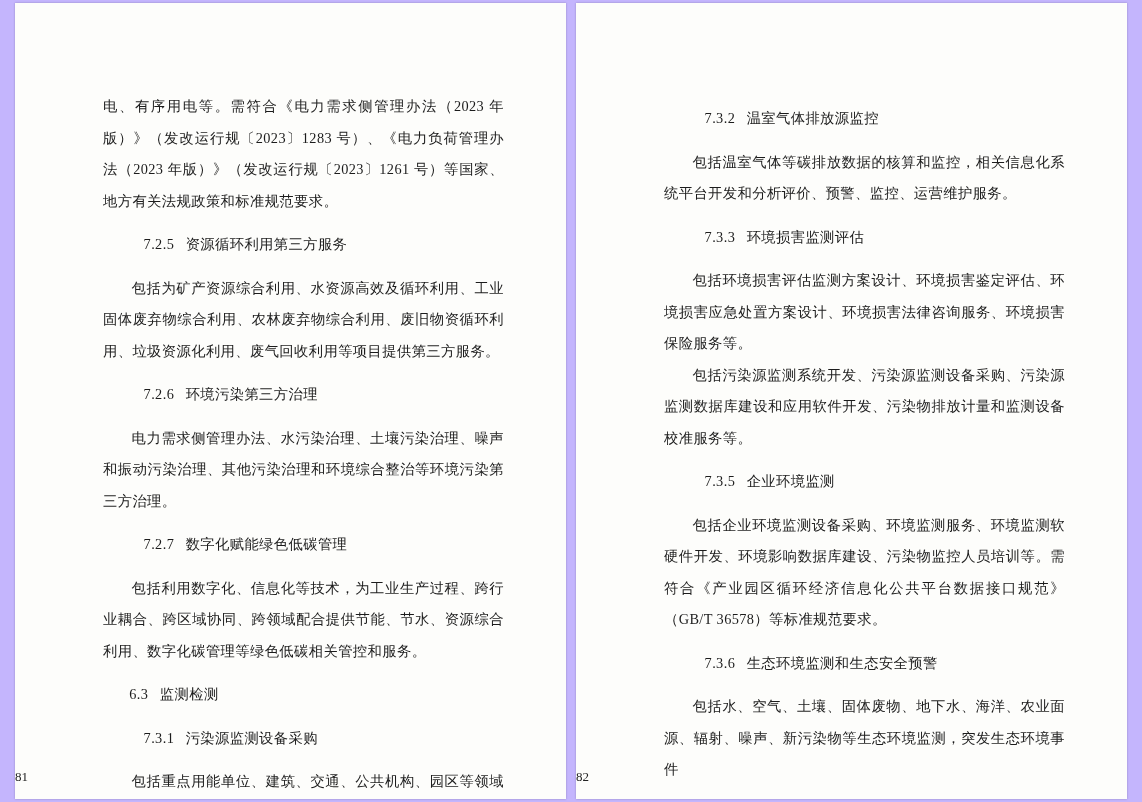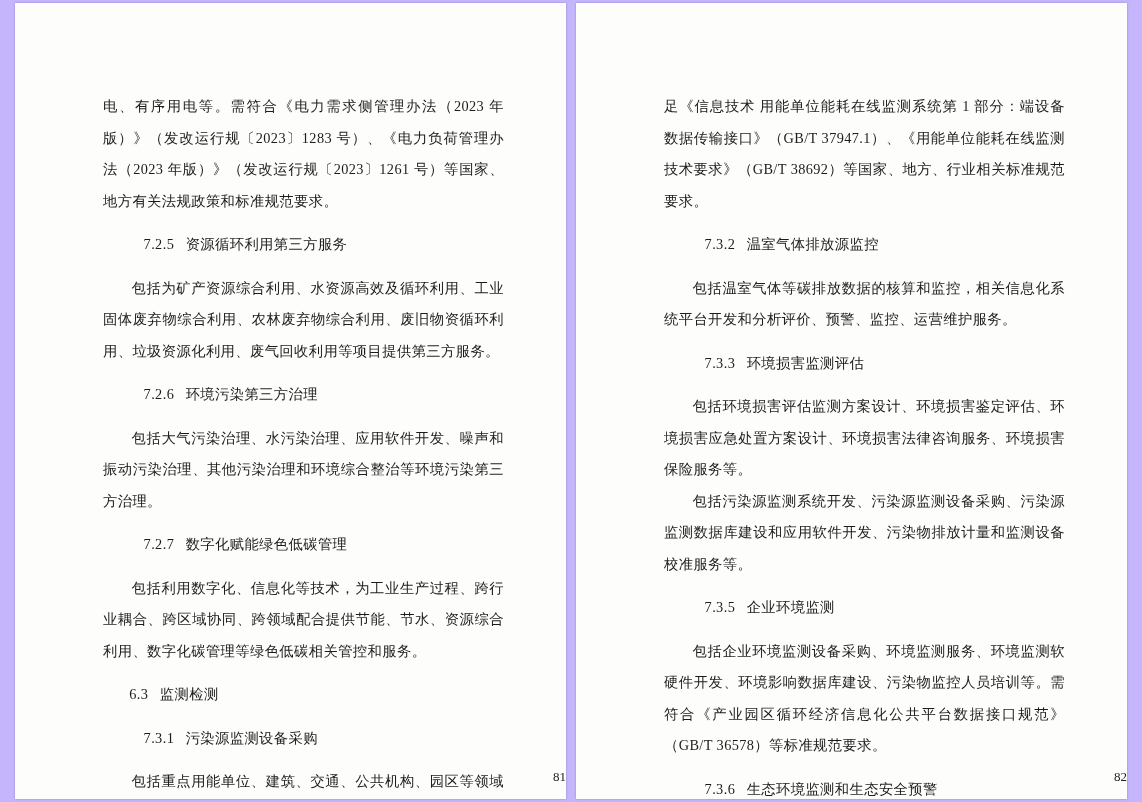--- a/index.html
+++ b/index.html
@@ -63,50 +63,49 @@
     text-indent: 1em;
   }
   .heading .num {
     margin-right: 0.8em;
   }
   .pagenum {
     position: absolute;
     bottom: 14px;
     left: 0;
     right: 0;
-    text-align: right;
+    text-align: left;
     font-size: 13px;
     color: #222;
     font-family: "Liberation Serif", serif;
   }
 </style>
 </head>
 <body>
 
 <div class="viewer">
 
   <div class="page">
     <div class="page-inner">
       <p class="para">电、有序用电等。需符合《电力需求侧管理办法（2023 年版）》（发改运行规〔2023〕1283 号）、《电力负荷管理办法（2023 年版）》（发改运行规〔2023〕1261 号）等国家、地方有关法规政策和标准规范要求。</p>
       <p class="heading lvl3"><span class="num">7.2.5</span><span>资源循环利用第三方服务</span></p>
       <p class="para indent">包括为矿产资源综合利用、水资源高效及循环利用、工业固体废弃物综合利用、农林废弃物综合利用、废旧物资循环利用、垃圾资源化利用、废气回收利用等项目提供第三方服务。</p>
       <p class="heading lvl3"><span class="num">7.2.6</span><span>环境污染第三方治理</span></p>
-      <p class="para indent">包括大气污染治理、水污染治理、应用软件开发、噪声和振动污染治理、其他污染治理和环境综合整治等环境污染第三方治理。</p>
+      <p class="para indent">电力需求侧管理办法、水污染治理、土壤污染治理、噪声和振动污染治理、其他污染治理和环境综合整治等环境污染第三方治理。</p>
       <p class="heading lvl3"><span class="num">7.2.7</span><span>数字化赋能绿色低碳管理</span></p>
       <p class="para indent">包括利用数字化、信息化等技术，为工业生产过程、跨行业耦合、跨区域协同、跨领域配合提供节能、节水、资源综合利用、数字化碳管理等绿色低碳相关管控和服务。</p>
       <p class="heading lvl2"><span class="num">6.3</span><span>监测检测</span></p>
       <p class="heading lvl3"><span class="num">7.3.1</span><span>污染源监测设备采购</span></p>
       <p class="para indent">包括重点用能单位、建筑、交通、公共机构、园区等领域能耗监测、能源管控、碳排放管理等系统建设，包含相关系统设计、应用软件开发、采集传输设备研发应用、控制系统研发应用、计量仪器研发应用、设备校准、运营维护等。相关系统需满</p>
     </div>
     <div class="pagenum">81</div>
   </div>
 
   <div class="page">
     <div class="page-inner">
-      <p class="para">足《信息技术 用能单位能耗在线监测系统第 1 部分：端设备数据传输接口》（GB/T 37947.1）、《用能单位能耗在线监测技术要求》（GB/T 38692）等国家、地方、行业相关标准规范要求。</p>
       <p class="heading lvl3"><span class="num">7.3.2</span><span>温室气体排放源监控</span></p>
       <p class="para indent">包括温室气体等碳排放数据的核算和监控，相关信息化系统平台开发和分析评价、预警、监控、运营维护服务。</p>
       <p class="heading lvl3"><span class="num">7.3.3</span><span>环境损害监测评估</span></p>
       <p class="para indent">包括环境损害评估监测方案设计、环境损害鉴定评估、环境损害应急处置方案设计、环境损害法律咨询服务、环境损害保险服务等。</p>
       <p class="para indent">包括污染源监测系统开发、污染源监测设备采购、污染源监测数据库建设和应用软件开发、污染物排放计量和监测设备校准服务等。</p>
       <p class="heading lvl3"><span class="num">7.3.5</span><span>企业环境监测</span></p>
       <p class="para indent">包括企业环境监测设备采购、环境监测服务、环境监测软硬件开发、环境影响数据库建设、污染物监控人员培训等。需符合《产业园区循环经济信息化公共平台数据接口规范》（GB/T 36578）等标准规范要求。</p>
       <p class="heading lvl3"><span class="num">7.3.6</span><span>生态环境监测和生态安全预警</span></p>
       <p class="para indent">包括水、空气、土壤、固体废物、地下水、海洋、农业面源、辐射、噪声、新污染物等生态环境监测，突发生态环境事件</p>
     </div>

